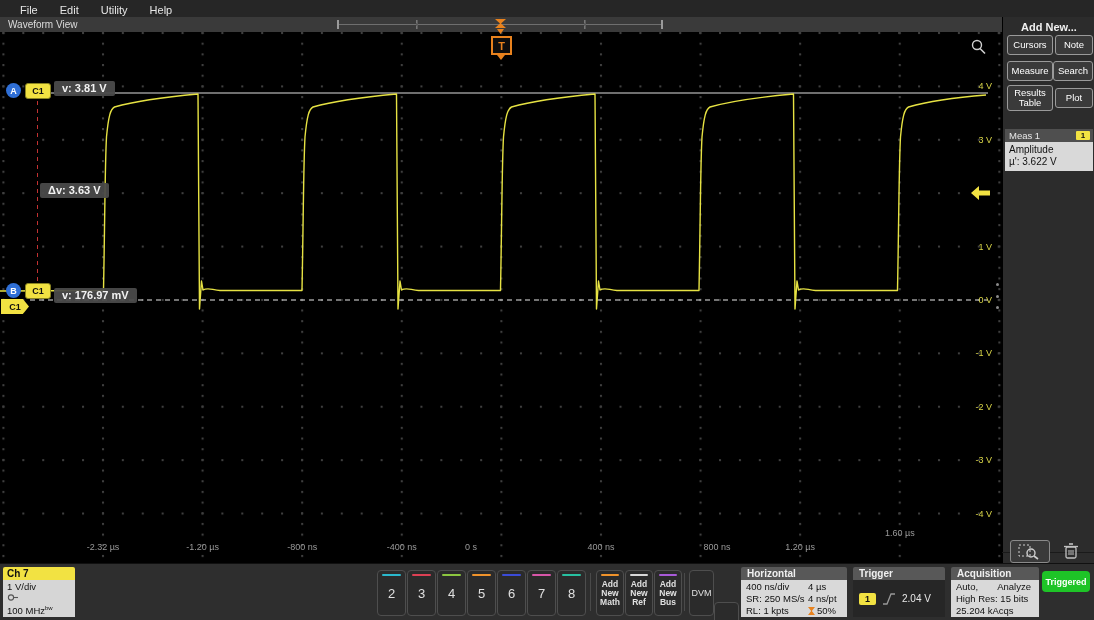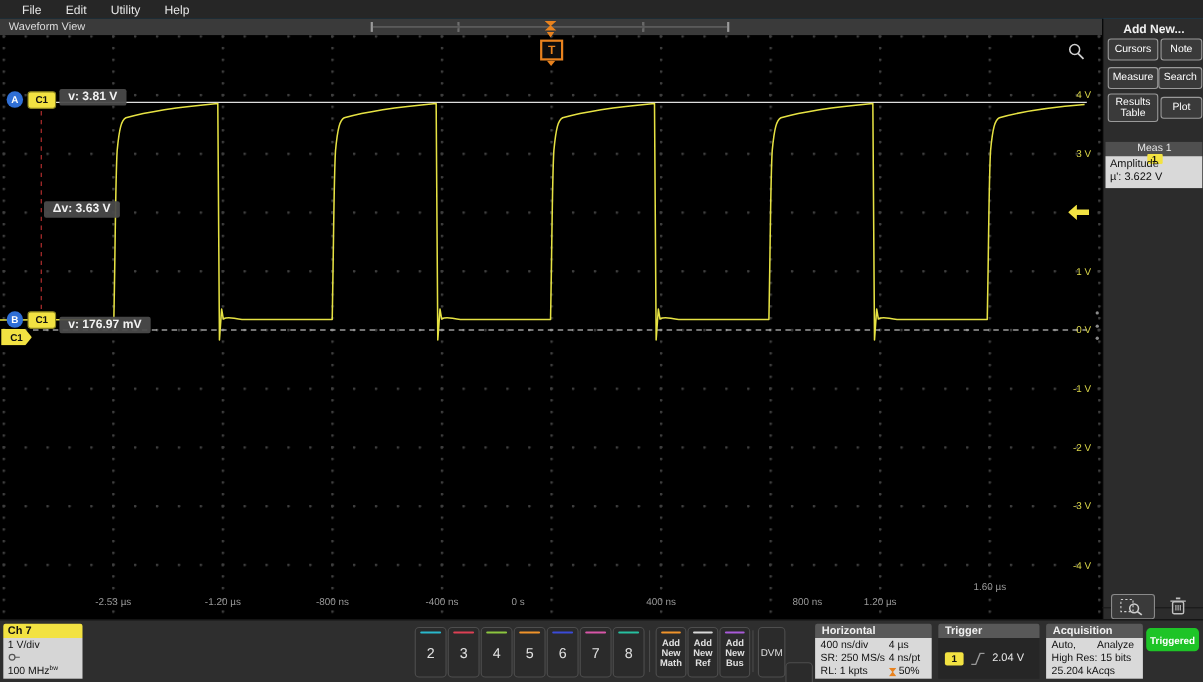--- a/index.html
+++ b/index.html
@@ -43,21 +43,21 @@
   #minimap .mid{position:absolute;left:0;right:0;top:4px;height:1px;background:#6f6f6f;}
   #minimap .tick{position:absolute;top:0;width:1px;height:9px;background:#5c5c5c;border-left:1px dashed #777;}
   #splitter{width:7px;height:26px;display:flex;flex-direction:column;align-items:center;justify-content:space-between;}
   #splitter i{width:3px;height:3px;border-radius:50%;background:#8a8a8a;}
   
   #rpanel{left:1002px;top:17px;width:92px;height:546px;background:#2c2c2c;border-left:1px solid #000;}
   #rp-title{left:0;top:4px;width:92px;text-align:center;color:#f0f0f0;font-size:11px;font-weight:bold;}
   .rp-btn{background:#3a3a3a;border:1px solid #9a9a9a;border-radius:3px;color:#fff;font-size:9.5px;
     display:flex;align-items:center;justify-content:center;text-align:center;line-height:10px;cursor:default;}
   #meas-card{left:2px;top:112px;width:88px;}
-  #meas-head{height:13px;background:#4f4f4f;display:flex;align-items:center;justify-content:space-between;padding:0 3px 0 4px;flex-direction:column;}
+  #meas-head{height:13px;background:#4f4f4f;display:flex;align-items:center;justify-content:space-between;padding:0 3px 0 4px;}
   #meas-head .t{color:#e8e8e8;font-size:9.5px;}
   #meas-chip{width:14px;height:9px;background:#f2e242;color:#111;font-size:8px;font-weight:bold;
     display:flex;align-items:center;justify-content:center;border-radius:1px;}
   #meas-body{background:#d9d9d9;color:#111;font-size:10px;padding:2px 4px 3px 4px;line-height:12px;}
   #rp-sep{left:1002px;top:552px;width:92px;height:1px;background:#1a1a1a;}
   #zoombtn{left:1010px;top:540px;width:38px;height:21px;background:#3a3a3a;border:1px solid #8a8a8a;border-radius:3px;
     display:flex;align-items:center;justify-content:center;}
   #trashbtn{left:1058px;top:540px;width:26px;height:21px;display:flex;align-items:center;justify-content:center;}
   
   #bottombar{left:0;top:563px;width:1094px;height:57px;background:#2e2e2e;border-top:1px solid #101010;}
@@ -134,27 +134,27 @@
         <div class="abs vlabel" style="top:54px;width:40px;">4 V</div>
         <div class="abs vlabel" style="top:108px;width:40px;">3 V</div>
         <div class="abs vlabel" style="top:215px;width:40px;">1 V</div>
         <div class="abs vlabel" style="top:268px;width:40px;">0 V</div>
         <div class="abs vlabel" style="top:321px;width:40px;">-1 V</div>
         <div class="abs vlabel" style="top:375px;width:40px;">-2 V</div>
         <div class="abs vlabel" style="top:428px;width:40px;">-3 V</div>
         <div class="abs vlabel" style="top:482px;width:40px;">-4 V</div>
       </div>
     <div id="tlabels">
-        <div class="abs tlabel" style="left:103px;top:510px;">-2.53 µs</div>
+        <div class="abs tlabel" style="left:103px;top:510px;">-2.32 µs</div>
         <div class="abs tlabel" style="left:202.6px;top:510px;">-1.20 µs</div>
         <div class="abs tlabel" style="left:302.2px;top:510px;">-800 ns</div>
         <div class="abs tlabel" style="left:401.79999999999995px;top:510px;">-400 ns</div>
         <div class="abs tlabel" style="left:471px;top:510px;">0 s</div>
         <div class="abs tlabel" style="left:601px;top:510px;">400 ns</div>
-        <div class="abs tlabel" style="left:734px;top:510px;">800 ns</div>
+        <div class="abs tlabel" style="left:717px;top:510px;">800 ns</div>
         <div class="abs tlabel" style="left:800.1999999999999px;top:510px;">1.20 µs</div>
         <div class="abs tlabel" style="left:899.8px;top:496px;">1.60 µs</div>
       </div>
   </div>
 
   <div class="abs" id="splitter" style="left:994px;top:266px;">
       <i></i>
       <i></i>
       <i></i>
     </div>

